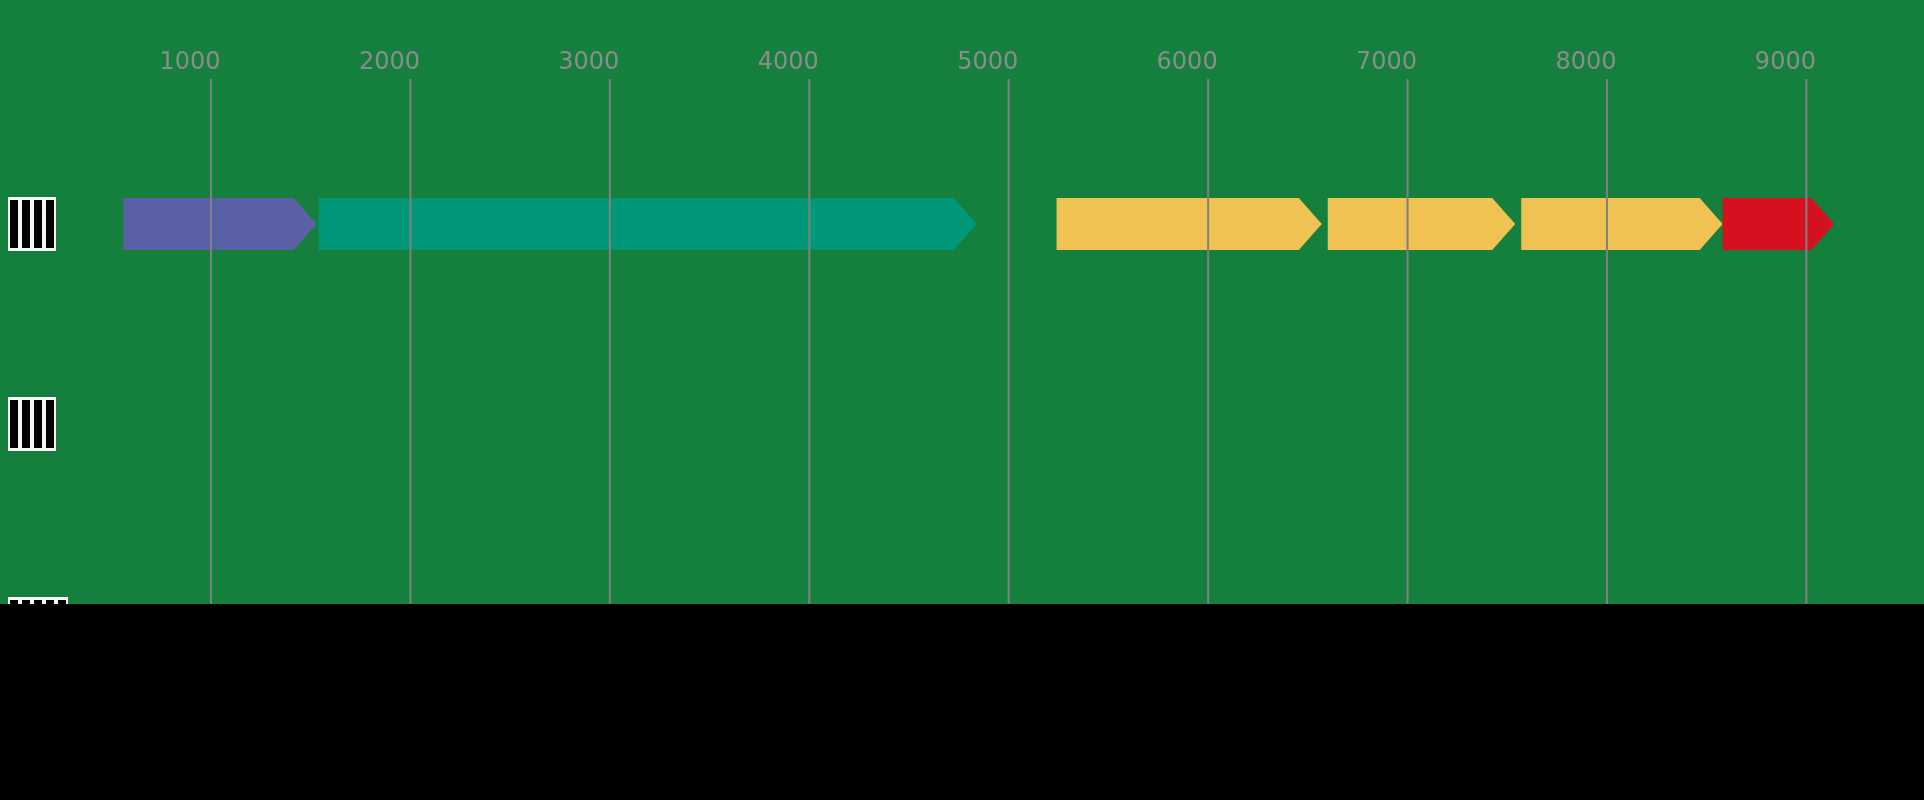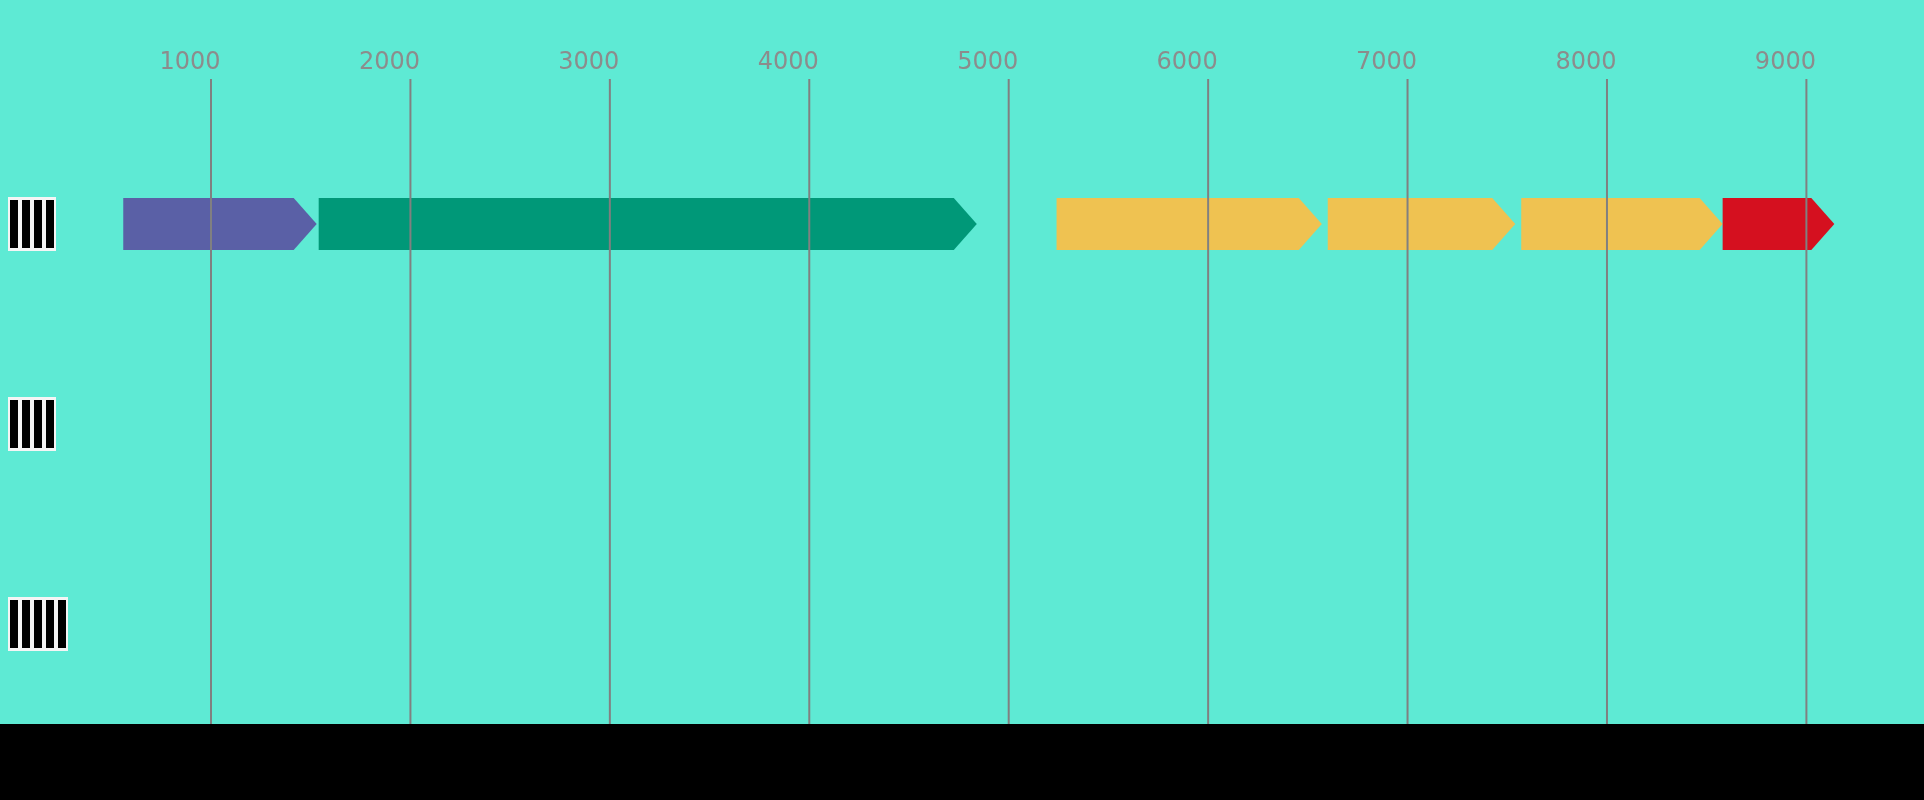--- a/index.html
+++ b/index.html
@@ -3,22 +3,22 @@
 <meta charset="utf-8">
 <style>
   html, body {
     margin: 0;
     padding: 0;
     background: #000000;
   }
   .screen {
     position: relative;
     width: 1924px;
-    height: 724px;
-    background: #5eead4;
+    height: 604px;
+    background: #15803d;
     overflow: hidden;
     font-family: "DejaVu Sans", sans-serif;
   }
   #chart-svg {
     position: absolute;
     left: 0;
     top: 0;
   }
   #chart-svg text {
     font-family: "DejaVu Sans", sans-serif;

